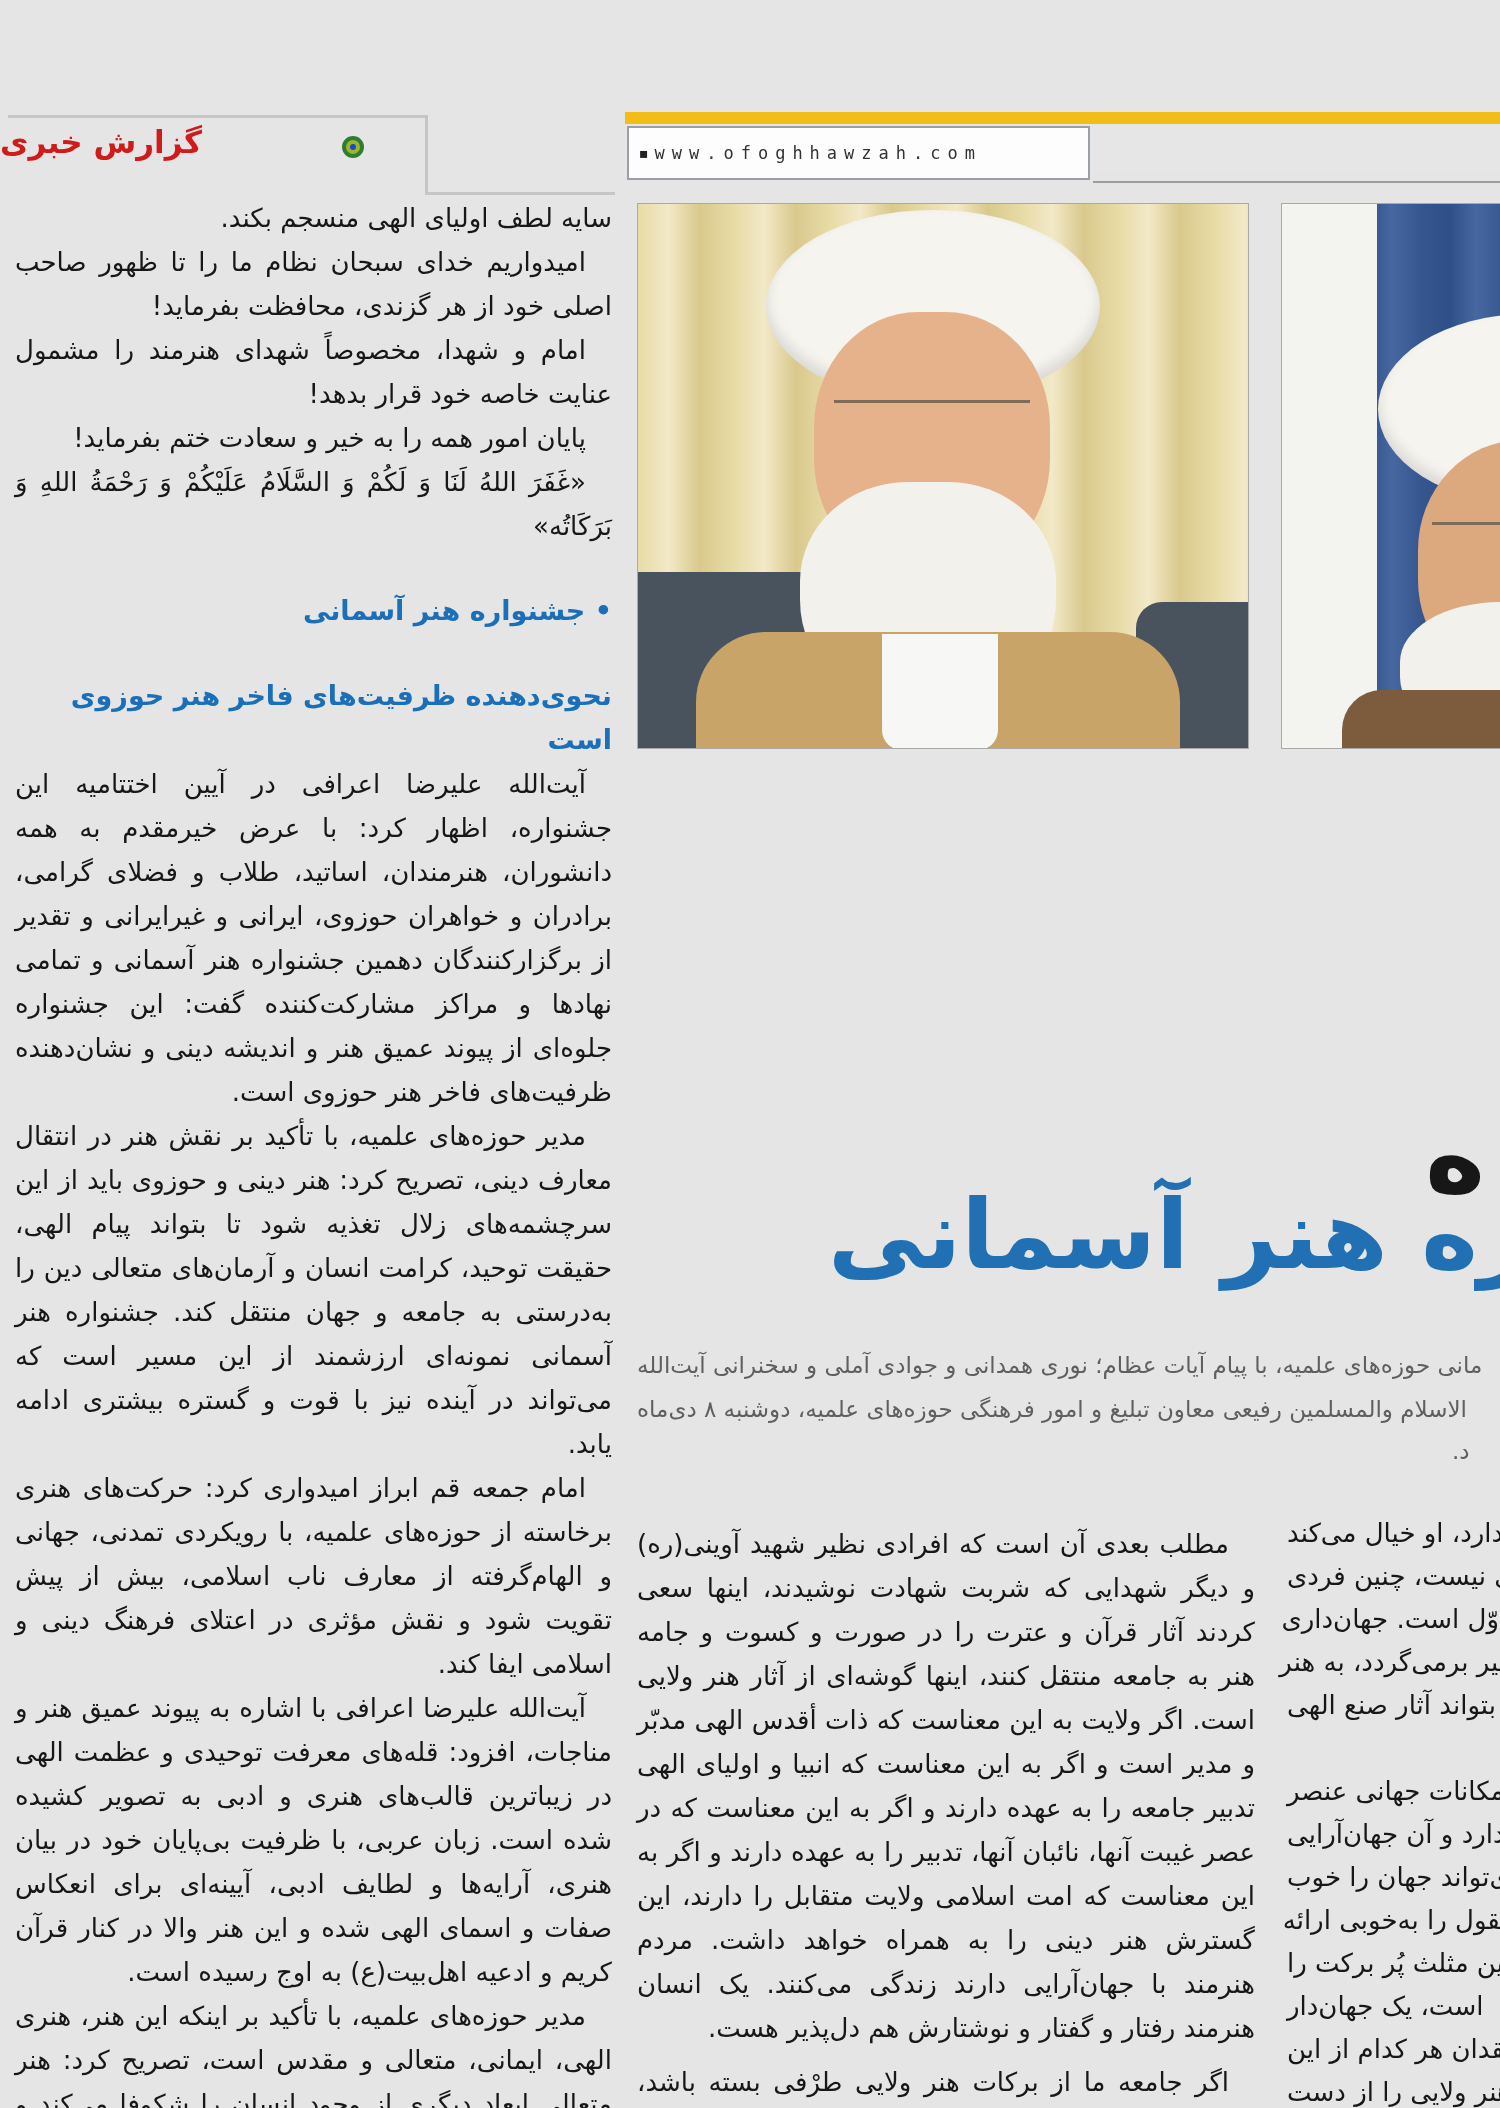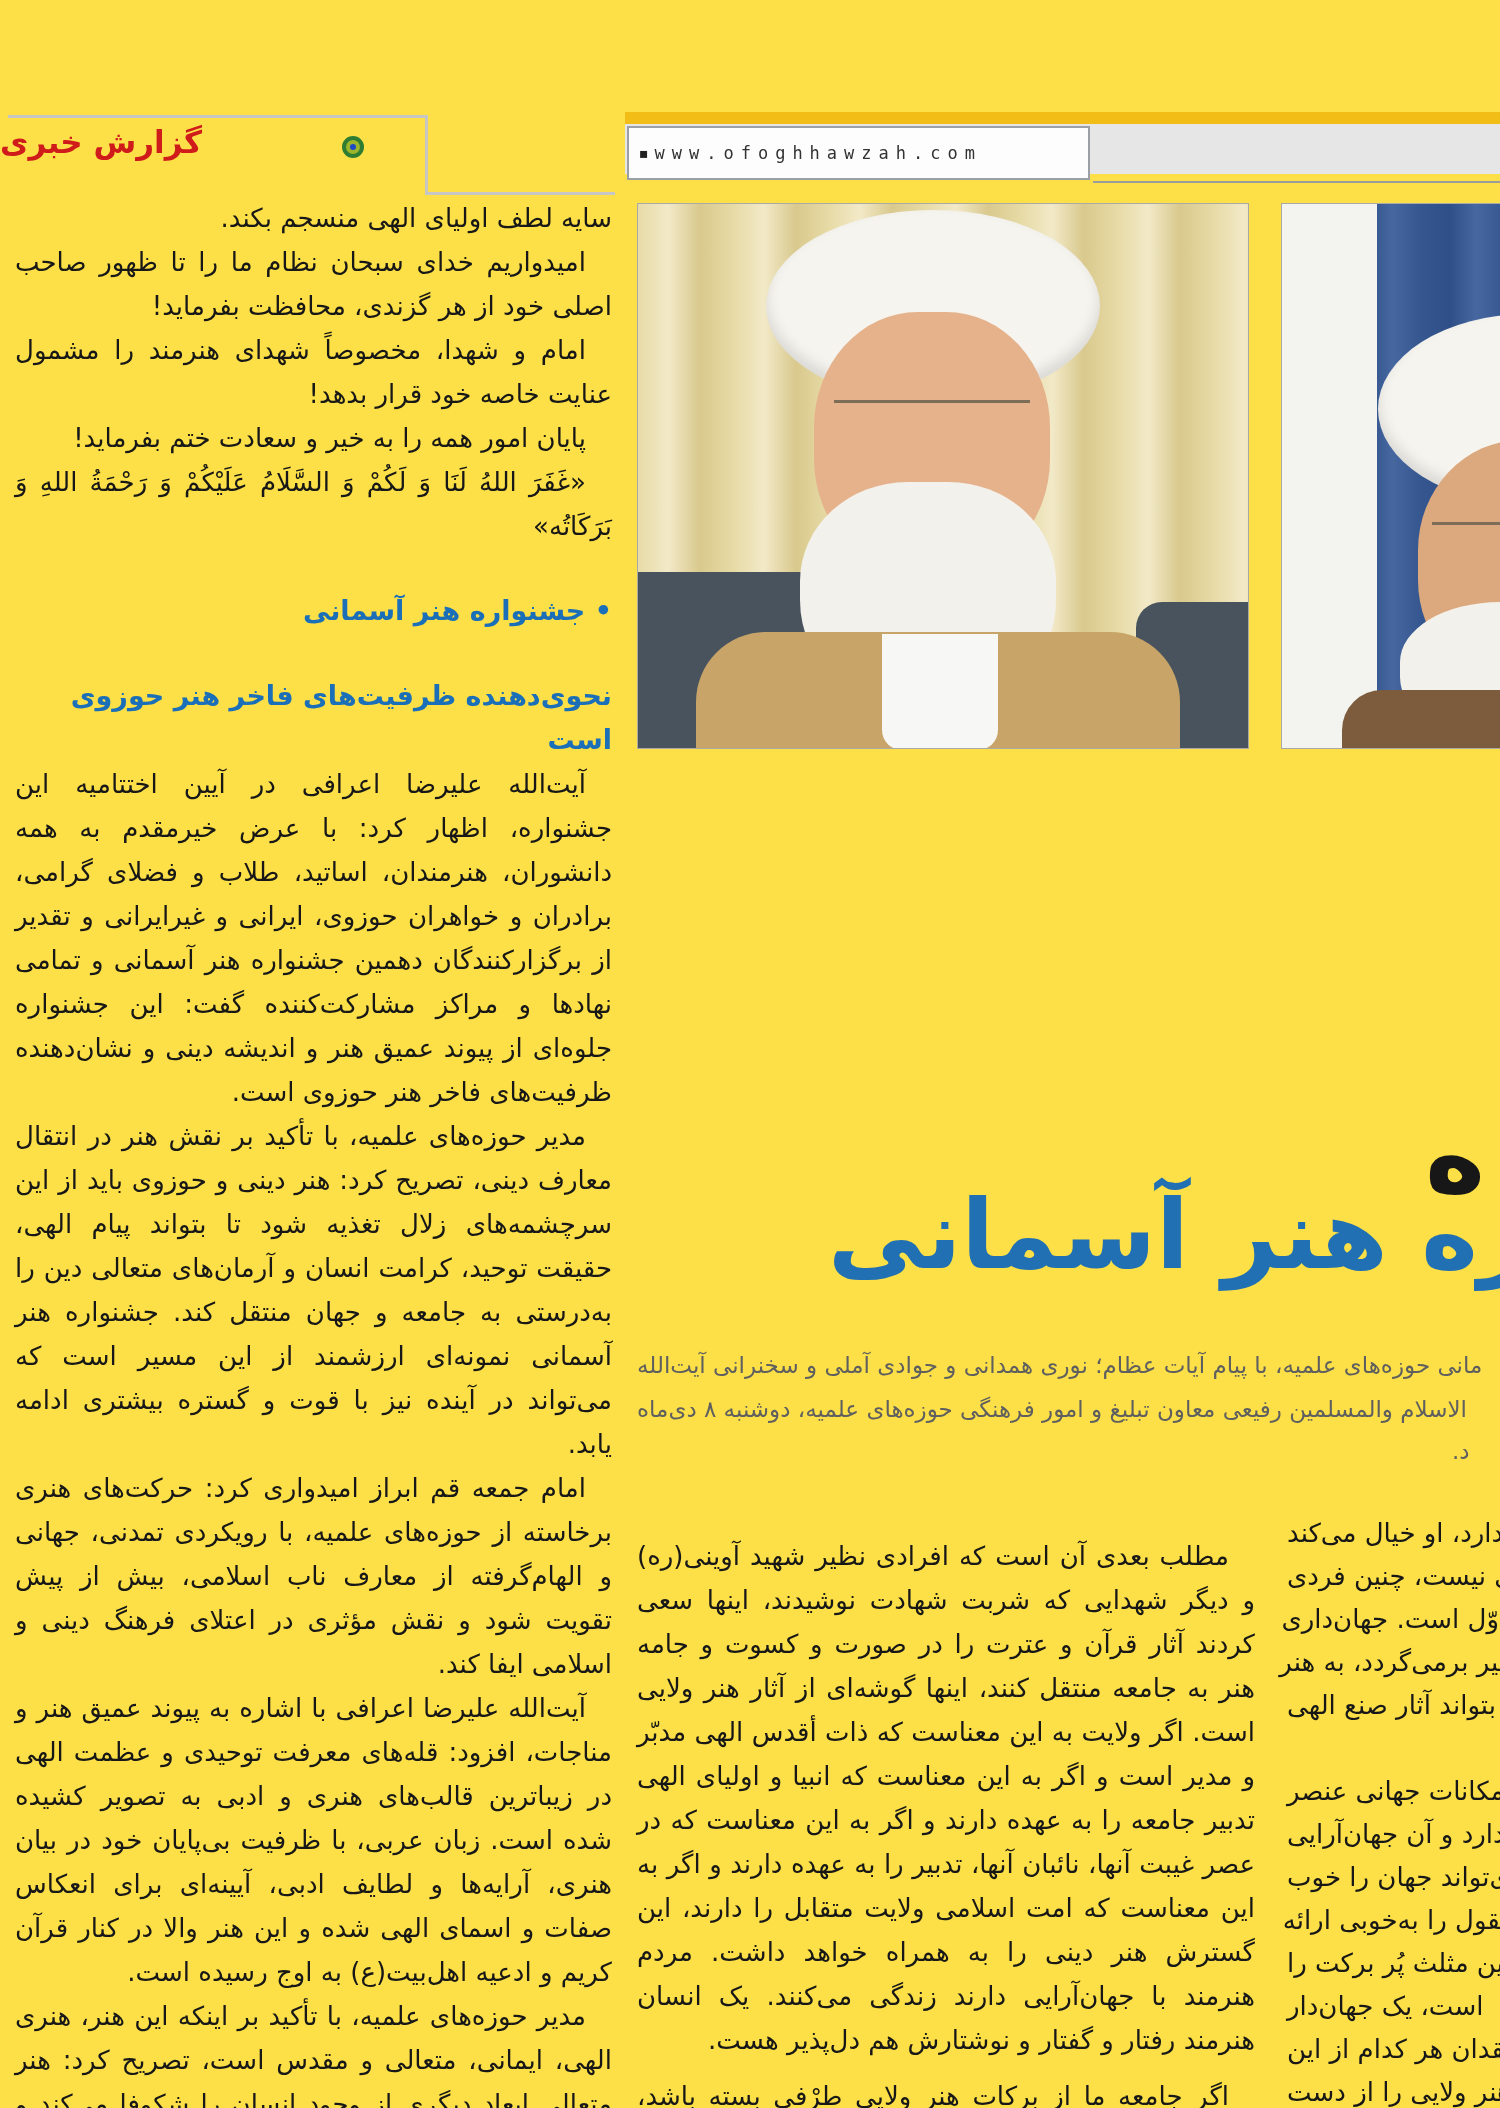--- a/index.html
+++ b/index.html
@@ -1,16 +1,16 @@
 <!DOCTYPE html>
 <html lang="fa"><head>
 <meta charset="utf-8">
 <style>
   html,body{margin:0;padding:0;background:#ffffff;}
-  .page{position:relative;width:1500px;height:2108px;background:#fde047;overflow:hidden;
+  .page{position:relative;width:1500px;height:2108px;background:#e5e5e5;overflow:hidden;
         font-family:"DejaVu Sans",sans-serif;color:#1c1c1c;}
   .hline{position:absolute;background:#c6c6c6;height:3px;}
   .vline{position:absolute;background:#c6c6c6;width:3px;}
 
   
   .section-label{position:absolute;top:124px;left:0;width:338px;text-align:left;
         font-size:31px;font-weight:bold;color:#d01b1b;direction:rtl;white-space:nowrap;}
   .bullseye{position:absolute;left:342px;top:136px;width:22px;height:22px;border-radius:50%;
         background:#9cb52b;border:4px solid #2e7d32;box-sizing:border-box;}
   .bullseye::after{content:"";position:absolute;inset:4px;border-radius:50%;background:#1d49c9;}
@@ -43,21 +43,21 @@
   .blue-headline{position:absolute;left:828px;top:1178px;font-size:96px;font-weight:bold;
         color:#2170b3;white-space:nowrap;line-height:1.2;}
   .subtitle-line{position:absolute;font-size:23px;color:#5f5f5f;white-space:nowrap;direction:rtl;}
 
   
   .col{position:absolute;direction:rtl;text-align:justify;font-size:26px;line-height:44px;color:#171717;}
   .para{text-indent:26px;margin:0;}
   .lcol-top .para:first-child{text-indent:0;}
   .subhead{color:#1a6fb8;font-weight:bold;font-size:27px;line-height:44px;text-align:right;margin-top:41px;}
   .lead-frag{text-align:right;margin:0;}
-  .mcol .para{margin-bottom:10px;margin-top:12px;}
+  .mcol .para{margin-bottom:10px;}
   .rcol{position:absolute;left:1287px;top:1512px;width:240px;direction:rtl;}
   .rfrag{white-space:nowrap;text-align:left;direction:rtl;font-size:26px;line-height:43px;
         min-height:43px;color:#171717;}
 </style>
 </head>
 <body>
 
 <div class="page">
 
   <div class="hline" style="left:8px;top:115px;width:419px;"></div>

